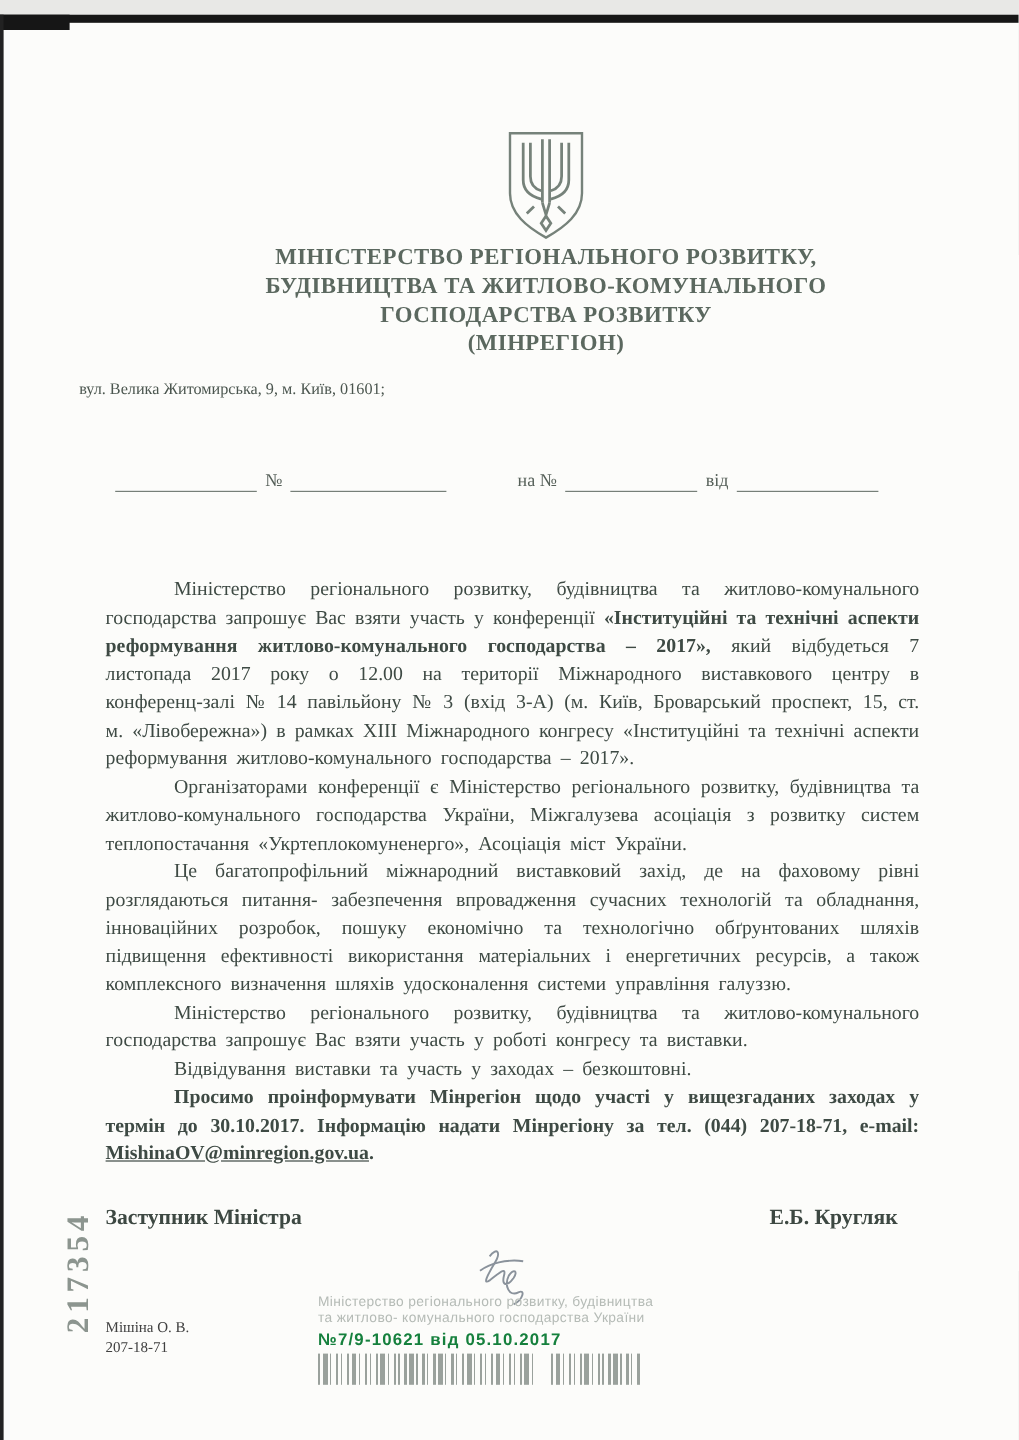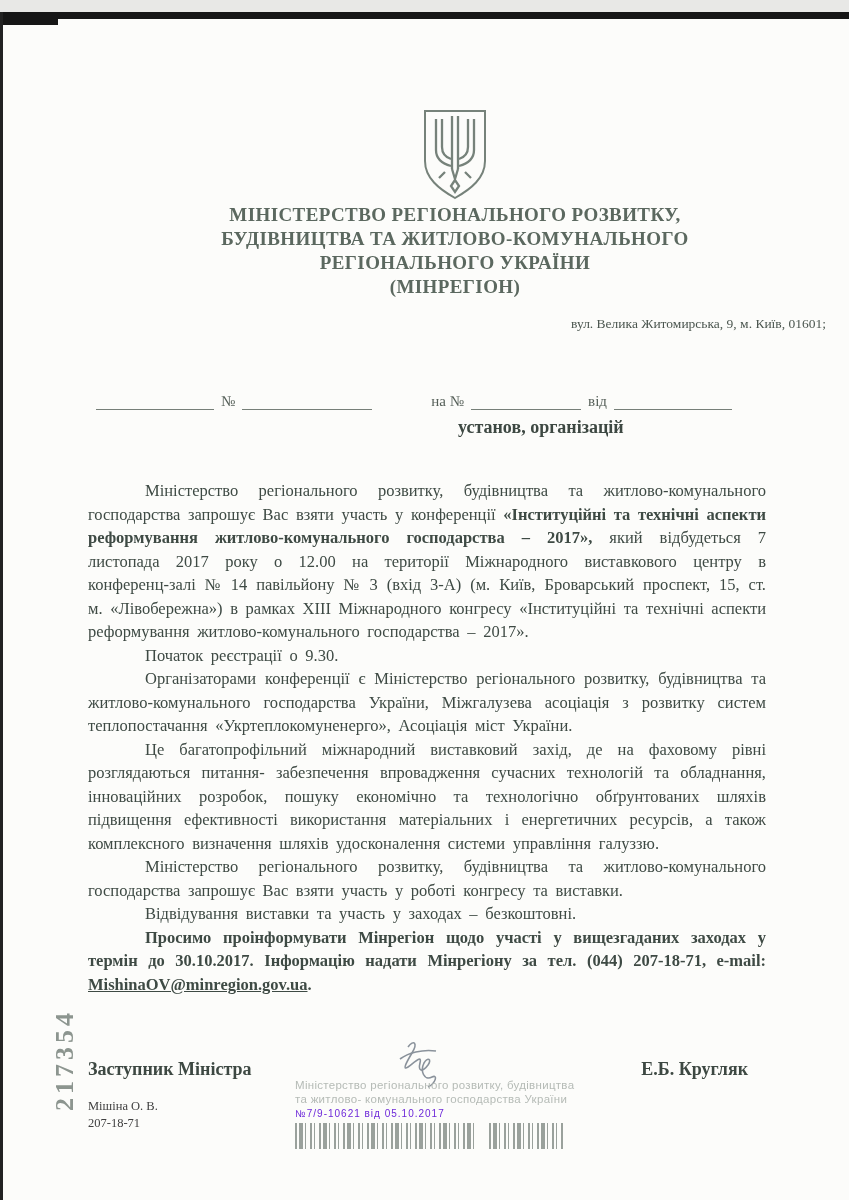--- a/index.html
+++ b/index.html
@@ -16,21 +16,21 @@
   .emblem{position:absolute;top:94px;left:418px;width:74px;height:100px;}
   .emblem svg{display:block;}
 
   .ministry-title{
     position:absolute;top:191px;left:110px;width:690px;
     text-align:center;font-weight:bold;font-size:19px;line-height:24px;
     color:#5b685f;letter-spacing:.4px;
   }
   .address{
     position:absolute;top:303px;left:66px;width:760px;
-    text-align:right;font-size:13.5px;line-height:18px;color:#4b564f;
+    text-align:left;font-size:13.5px;line-height:18px;color:#4b564f;
   }
   .address .gap{display:inline-block;width:28px;}
 
   .ref-row{
     position:absolute;top:381px;left:96px;width:662px;
     display:flex;align-items:flex-end;font-size:15px;color:#555f58;
   }
   .blank{height:15px;border-bottom:1.3px solid #767f78;}
   .b1{width:118px;} .b2{width:130px;} .b3{width:110px;} .b4{width:118px;}
   .ref-label{margin:0 7px;white-space:nowrap;}
@@ -44,32 +44,32 @@
   .body-text{
     position:absolute;top:467px;left:88px;width:678px;
     font-size:16.5px;line-height:23.5px;text-align:justify;
     word-spacing:3.5px;color:#3e4a44;
   }
   .para{margin:0;text-indent:57px;}
   .bold{font-weight:bold;}
   .u{text-decoration:underline;}
 
   .sig-row{
-    position:absolute;top:1047px;left:88px;width:660px;
+    position:absolute;top:992px;left:88px;width:660px;
     display:flex;justify-content:space-between;
     font-weight:bold;font-size:18px;color:#3d4842;
   }
   .scribble{position:absolute;top:1025px;left:378px;width:86px;height:58px;}
 
   .stamp{
-    position:absolute;top:1066px;left:295px;width:330px;
+    position:absolute;top:1066px;left:265px;width:330px;
     font-family:"Liberation Sans", sans-serif;
   }
   .stamp-l1,.stamp-l2{font-size:11.5px;line-height:14px;color:#b5bbb6;letter-spacing:.3px;}
-  .stamp-l3{font-size:10px;font-weight:normal;color:#6d28d9;letter-spacing:1px;margin-top:2px;}
+  .stamp-l3{font-size:14px;font-weight:bold;color:#15803d;letter-spacing:1px;margin-top:2px;}
   .barcode-row{margin-top:4px;display:flex;align-items:flex-start;}
   .barcode{
     height:26px;
     background:repeating-linear-gradient(90deg,
       #9aa19c 0px,#9aa19c 2px,transparent 2px,transparent 4px,
       #9aa19c 4px,#9aa19c 8px,transparent 8px,transparent 10px,
       #9aa19c 10px,#9aa19c 11px,transparent 11px,transparent 15px,
       #9aa19c 15px,#9aa19c 17px,transparent 17px,transparent 19px,
       #9aa19c 19px,#9aa19c 20px,transparent 20px,transparent 24px);
   }
@@ -109,46 +109,44 @@
         <path d="M34 61 l3 10 l3 -10"></path>
         <path d="M37 72 l-4 6 l4 6 l4 -6 z"></path>
         <path d="M27 64 l-6 6 M47 64 l6 6"></path>
       </g>
     </svg>
   </div>
 
   <div class="ministry-title">
     <div>МІНІСТЕРСТВО РЕГІОНАЛЬНОГО РОЗВИТКУ,</div>
     <div>БУДІВНИЦТВА ТА ЖИТЛОВО-КОМУНАЛЬНОГО</div>
-    <div>РЕГІОНАЛЬНОГО УКРАЇНИ</div>
+    <div>ГОСПОДАРСТВА РОЗВИТКУ</div>
     <div>(МІНРЕГІОН)</div>
   </div>
 
   <div class="address">
     <div>вул. Велика Житомирська, 9, м. Київ, 01601;</div>
   </div>
 
   <div class="ref-row">
     <div class="blank b1"></div>
     <div class="ref-label">№</div>
     <div class="blank b2"></div>
     <div class="ref-spacer"></div>
     <div class="ref-label">на №</div>
     <div class="blank b3"></div>
     <div class="ref-label">від</div>
     <div class="blank b4"></div>
   </div>
 
   <div class="addressee">
-    <div>установ, організацій</div>
   </div>
 
   <div class="body-text">
     <p class="para"><span>Міністерство регіонального розвитку, будівництва та житлово-комунального господарства запрошує Вас взяти участь у конференції </span><span class="bold">«Інституційні та технічні аспекти реформування житлово-комунального господарства – 2017»,</span><span> який відбудеться 7 листопада 2017 року о 12.00 на території Міжнародного виставкового центру в конференц-залі № 14 павільйону № 3 (вхід 3-А) (м. Київ, Броварський проспект, 15, ст. м. «Лівобережна») в рамках XIII Міжнародного конгресу «Інституційні та технічні аспекти реформування житлово-комунального господарства – 2017».</span></p>
-    <p class="para">Початок реєстрації о 9.30.</p>
     <p class="para">Організаторами конференції є Міністерство регіонального розвитку, будівництва та житлово-комунального господарства України, Міжгалузева асоціація з розвитку систем теплопостачання «Укртеплокомуненерго», Асоціація міст України.</p>
     <p class="para">Це багатопрофільний міжнародний виставковий захід, де на фаховому рівні розглядаються питання- забезпечення впровадження сучасних технологій та обладнання, інноваційних розробок, пошуку економічно та технологічно обґрунтованих шляхів підвищення ефективності використання матеріальних і енергетичних ресурсів, а також комплексного визначення шляхів удосконалення системи управління галуззю.</p>
     <p class="para">Міністерство регіонального розвитку, будівництва та житлово-комунального господарства запрошує Вас взяти участь у роботі конгресу та виставки.</p>
     <p class="para">Відвідування виставки та участь у заходах – безкоштовні.</p>
     <p class="para bold"><span>Просимо проінформувати Мінрегіон щодо участі у вищезгаданих заходах у термін до 30.10.2017. Інформацію надати Мінрегіону за тел. (044) 207-18-71, e-mail: </span><span class="u">MishinaOV@minregion.gov.ua</span><span>.</span></p>
   </div>
 
   <div class="sig-row">
     <div>Заступник Міністра</div>
     <div>Е.Б. Кругляк</div>

